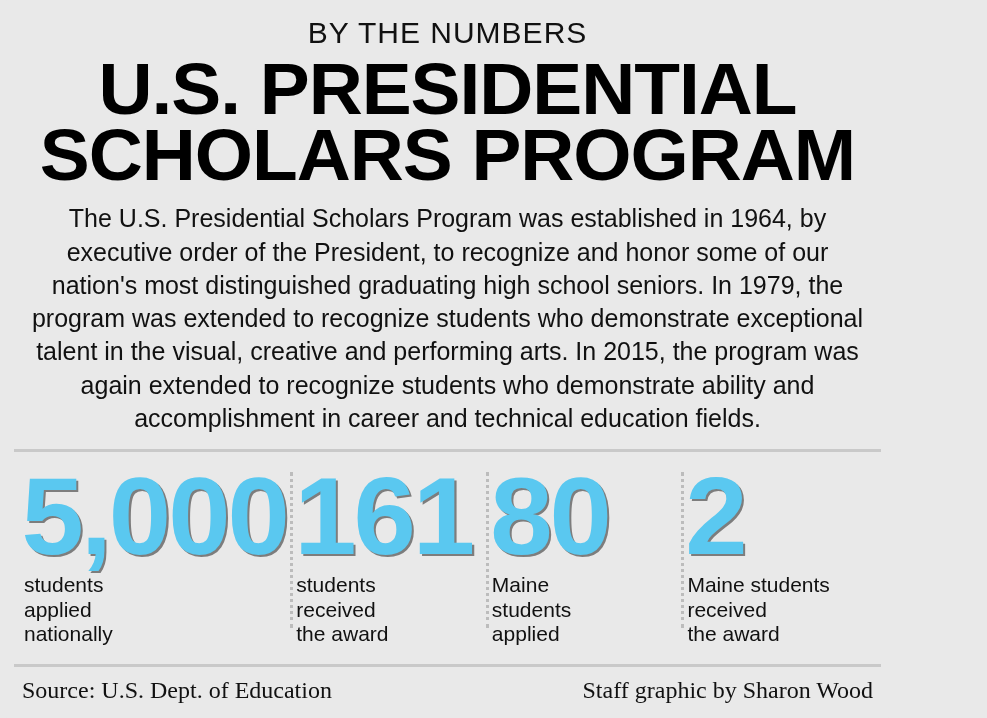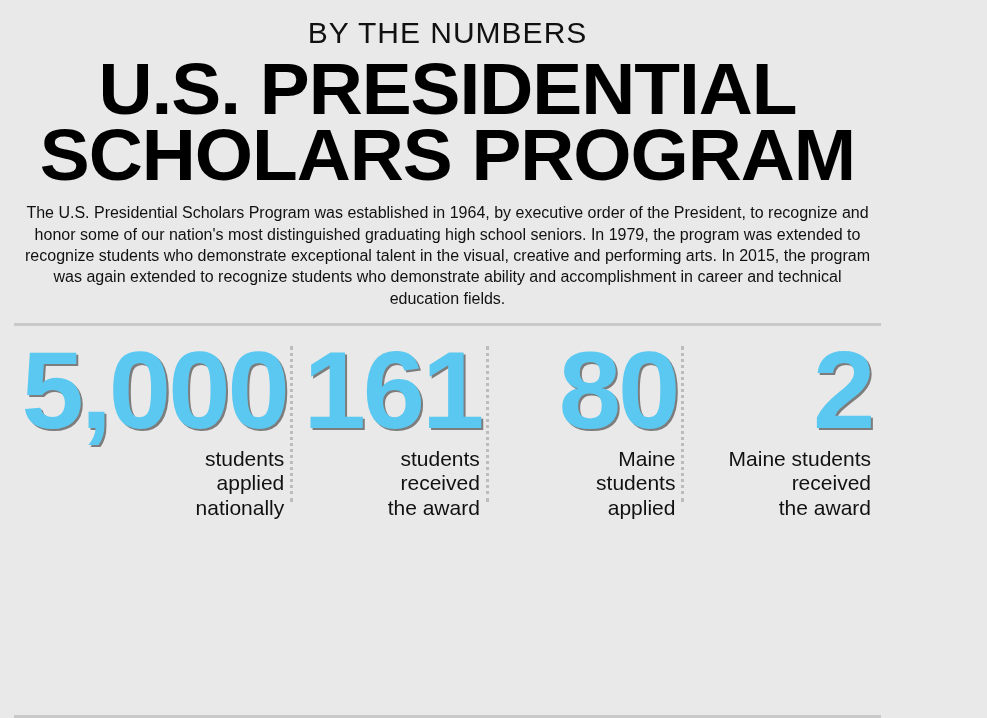--- a/index.html
+++ b/index.html
@@ -41,41 +41,41 @@
     line-height: 0.92;
     letter-spacing: -1px;
     margin-top: 6px;
     padding: 0 10px;
     transform: scaleX(1.04);
     color: #000;
   }
   .intro {
     margin: 14px 24px 0 24px;
     font-family: "Liberation Sans", sans-serif;
-    font-size: 16px;
+    font-size: 25px;
     line-height: 1.33;
     text-align: center;
     color: #111;
   }
   .divider {
     height: 3px;
     background: #c9c9c9;
     margin: 14px 14px 0 14px;
   }
   .stats {
     display: flex;
     flex-direction: row;
     align-items: flex-start;
     justify-content: space-between;
     margin: 14px 18px 0 18px;
     flex: 1;
   }
   .stat {
     flex: 1 1 0;
-    text-align: right;
+    text-align: left;
     position: relative;
     padding: 0 6px;
     box-sizing: border-box;
   }
   .stat + .stat::before {
     content: "";
     position: absolute;
     left: 0;
     top: 6px;
     bottom: 18px;
@@ -157,14 +157,18 @@
       <div class="stat-number">2</div>
       <div class="stat-label">Maine students
 received
 the award</div>
     </div>
 
   </div>
 
   <div class="footer-divider"></div>
 
+  <div class="footer">
+    <div>Source: U.S. Dept. of Education</div>
+    <div>Staff graphic by Sharon Wood</div>
+  </div>
 
 </div>
 
 </body></html>

